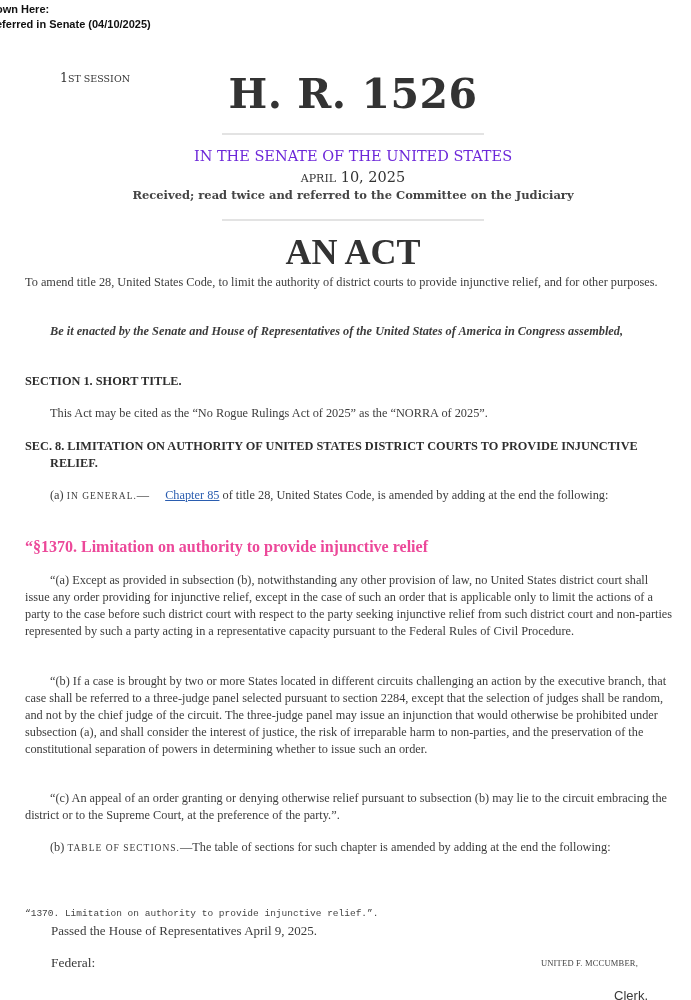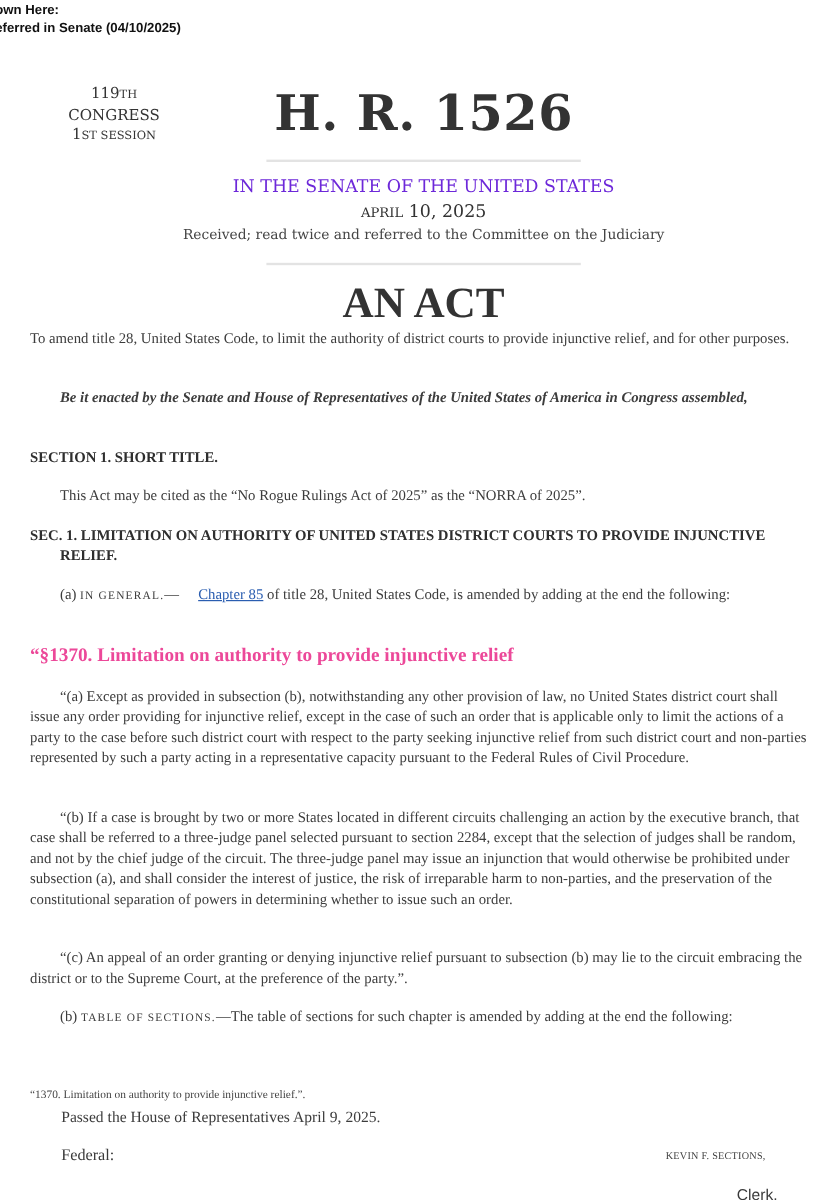--- a/index.html
+++ b/index.html
@@ -28,21 +28,21 @@
       position: absolute; left: 130px; top: 146px; width: 446px; text-align: center;
       font-size: 14.5px; line-height: 20px; color: #6d28d9;
     }
     .date {
       position: absolute; left: 130px; top: 167px; width: 446px; text-align: center;
       font-size: 14.5px; line-height: 20px; color: #333;
     }
     .date .sc { font-size: 11px; }
     .received {
       position: absolute; left: 100px; top: 187px; width: 506px; text-align: center;
-      font-size: 11.5px; line-height: 16px; color: #444;
+      font-size: 11.5px; line-height: 16px; color: #444; font-weight: bold;
     }
     .anact {
       position: absolute; left: 0; top: 231px; width: 706px; text-align: center;
       font-family: "Liberation Serif", serif;
       font-size: 36px; font-weight: bold; color: #333; line-height: 42px;
     }
     .p {
       position: absolute; left: 25px; width: 650px;
       font-size: 12.3px; line-height: 17px; color: #3c3c3c;
       font-family: "Liberation Serif", serif;
@@ -52,21 +52,21 @@
     .ind { text-indent: 25px; }
     .it { font-style: italic; font-weight: bold; }
     .bold { font-weight: bold; color: #2e2e2e; }
     .sec1370 {
       position: absolute; left: 25px; top: 537px; width: 650px;
       font-family: "Liberation Serif", serif;
       font-size: 16px; font-weight: bold; color: #ec4899; line-height: 20px;
     }
     .toc {
       position: absolute; left: 25px; top: 907px;
-      font-family: Liberation Serif, serif;
+      font-family: Liberation Mono, monospace;
       font-size: 9.5px; color: #444; line-height: 13px;
     }
     a.link { color: #2a5db0; text-decoration: underline; margin-left: 16px; }
     .attest-label {
       position: absolute; left: 51px; top: 955px;
       font-family: "Liberation Serif", serif; font-size: 13.5px; color: #3a3a3a;
     }
     .clerk-name {
       position: absolute; left: 500px; top: 958px; width: 138px; text-align: right;
       font-family: "Liberation Serif", serif; font-size: 8.5px; color: #444; letter-spacing: 0.2px;
@@ -78,21 +78,20 @@
   </style>
 </head>
 <body>
 
 <div class="topnote">
   <div>own Here:</div>
   <div>eferred in Senate (04/10/2025)</div>
 </div>
 
 <div class="congress">
-  <div><span>119</span><span class="sc">TH</span><span> CONGRESS</span></div>
   <div><span>1</span><span class="sc">ST</span><span class="sc"> SESSION</span></div>
 </div>
 
 <div class="billno">H. R. 1526</div>
 
 <div class="rule" style="top:133px;"></div>
 
 <div class="chamber">IN THE SENATE OF THE UNITED STATES</div>
 <div class="date"><span class="sc">APRIL</span><span> 10, 2025</span></div>
 <div class="received">Received; read twice and referred to the Committee on the Judiciary</div>
@@ -102,33 +101,33 @@
 <div class="anact">AN ACT</div>
 
 <div class="p hang" style="top:274px;">To amend title 28, United States Code, to limit the authority of district courts to provide injunctive relief, and for other purposes.</div>
 
 <div class="p ind it" style="top:323px;">Be it enacted by the Senate and House of Representatives of the United States of America in Congress assembled,</div>
 
 <div class="p bold" style="top:373px;">SECTION 1. SHORT TITLE.</div>
 
 <div class="p ind" style="top:405px;">This Act may be cited as the “No Rogue Rulings Act of 2025” as the “NORRA of 2025”.</div>
 
-<div class="p hang bold" style="top:438px;">SEC. 1. LIMITATION ON AUTHORITY OF UNITED STATES DISTRICT COURTS TO PROVIDE INJUNCTIVE RELIEF.</div>
+<div class="p hang bold" style="top:438px;">SEC. 8. LIMITATION ON AUTHORITY OF UNITED STATES DISTRICT COURTS TO PROVIDE INJUNCTIVE RELIEF.</div>
 
 <div class="p ind" style="top:487px;"><span>(a) </span><span class="sc">IN GENERAL.</span><span>—</span><a class="link" href="#">Chapter 85</a><span> of title 28, United States Code, is amended by adding at the end the following:</span></div>
 
 <div class="sec1370">“§1370. Limitation on authority to provide injunctive relief</div>
 
 <div class="p ind" style="top:572px;">“(a) Except as provided in subsection (b), notwithstanding any other provision of law, no United States district court shall issue any order providing for injunctive relief, except in the case of such an order that is applicable only to limit the actions of a party to the case before such district court with respect to the party seeking injunctive relief from such district court and non-parties represented by such a party acting in a representative capacity pursuant to the Federal Rules of Civil Procedure.</div>
 
 <div class="p ind" style="top:673px;">“(b) If a case is brought by two or more States located in different circuits challenging an action by the executive branch, that case shall be referred to a three-judge panel selected pursuant to section 2284, except that the selection of judges shall be random, and not by the chief judge of the circuit. The three-judge panel may issue an injunction that would otherwise be prohibited under subsection (a), and shall consider the interest of justice, the risk of irreparable harm to non-parties, and the preservation of the constitutional separation of powers in determining whether to issue such an order.</div>
 
-<div class="p ind" style="top:790px;">“(c) An appeal of an order granting or denying injunctive relief pursuant to subsection (b) may lie to the circuit embracing the district or to the Supreme Court, at the preference of the party.”.</div>
+<div class="p ind" style="top:790px;">“(c) An appeal of an order granting or denying otherwise relief pursuant to subsection (b) may lie to the circuit embracing the district or to the Supreme Court, at the preference of the party.”.</div>
 
 <div class="p ind" style="top:839px;"><span>(b) </span><span class="sc">TABLE OF SECTIONS.</span><span>—The table of sections for such chapter is amended by adding at the end the following:</span></div>
 
 <div class="toc">“1370. Limitation on authority to provide injunctive relief.”.</div>
 
 <div class="p" style="top:922px; left:51px; font-size:13px;">Passed the House of Representatives April 9, 2025.</div>
 
 <div class="attest-label">Federal:</div>
-<div class="clerk-name">KEVIN F. SECTIONS,</div>
+<div class="clerk-name">UNITED F. MCCUMBER,</div>
 <div class="clerk-title">Clerk.</div>
 
 </body></html>

